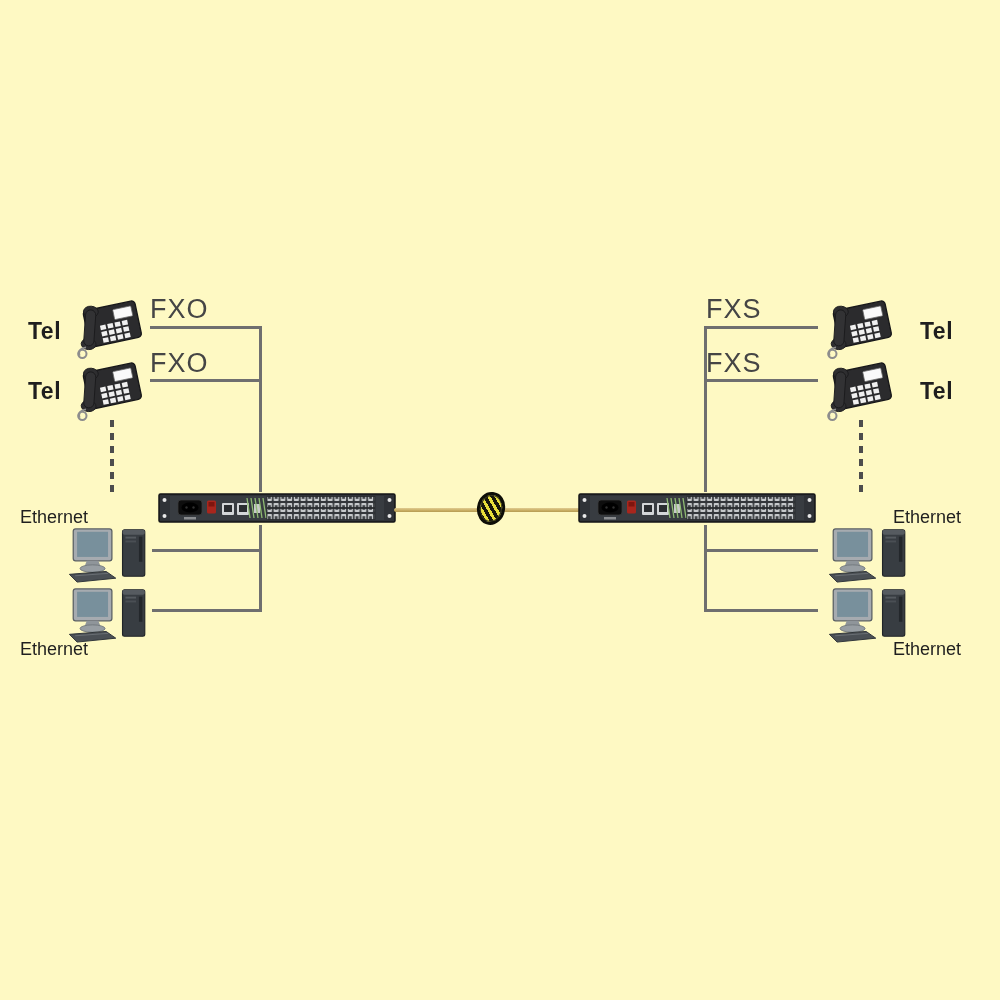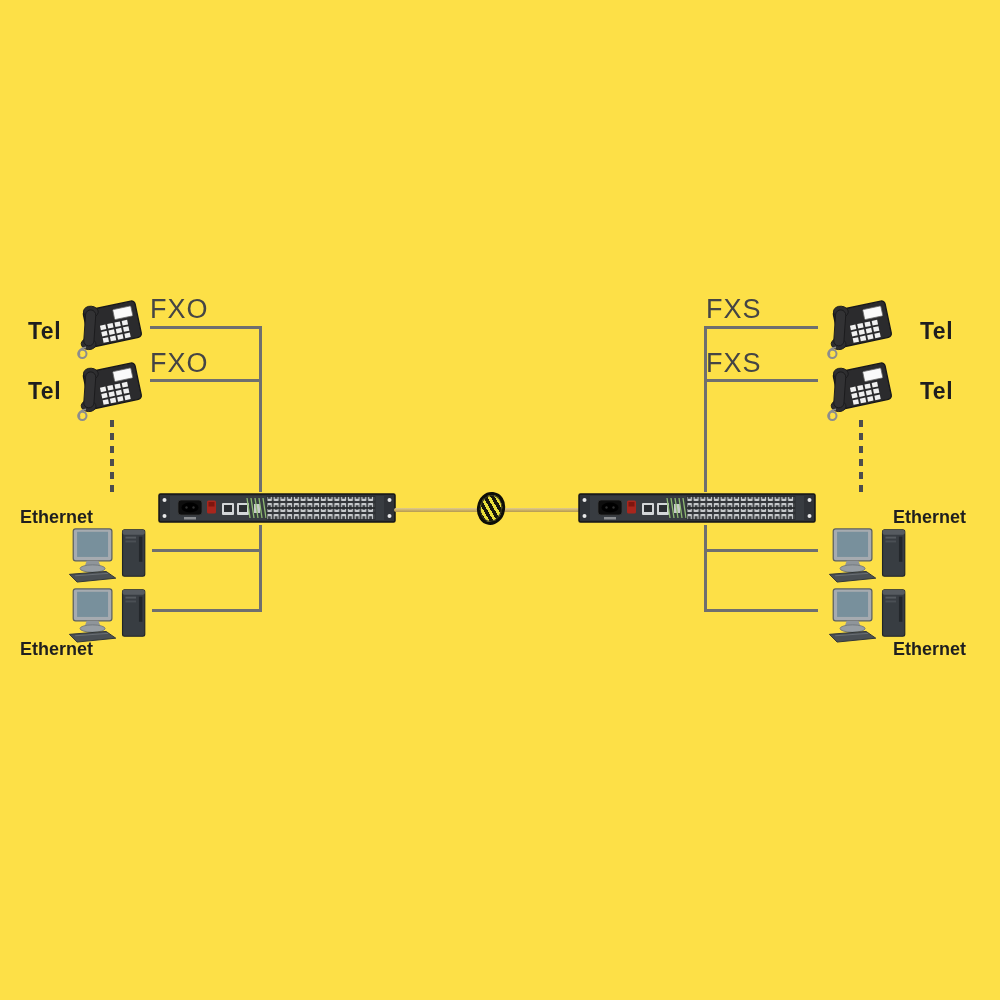--- a/index.html
+++ b/index.html
@@ -1,17 +1,17 @@
 <!DOCTYPE html>
 <html style="--line-color: #6f6f6f; --fiber-color: #c9ae63; --text-dark: #1f1f1f; --text-mid: #454545; --device-body: #2f3237; --port-face: #c6c9cb; --switch-red: #a8261d; --pcb-green: #8fbb72; --screen-blue: #78909c;"><head>
 <meta charset="utf-8">
 <style>
   html,body{margin:0;padding:0;background:#ffffff;}
   .canvas{
-    position:relative;width:1000px;height:1000px;background:#fde047;overflow:hidden;
+    position:relative;width:1000px;height:1000px;background:#fef9c3;overflow:hidden;
     font-family:"Liberation Sans", sans-serif;
   }
   
   .h-line{position:absolute;height:3px;background:var(--line-color,#6f6f6f);}
   .v-line{position:absolute;width:3px;background:var(--line-color,#6f6f6f);}
   .dash-line{
     position:absolute;width:4px;
     background:repeating-linear-gradient(to bottom,#4d4d4d 0 7px,transparent 7px 13px);
   }
   .fiber-line{position:absolute;height:4px;border-radius:2px;
@@ -19,21 +19,21 @@
   .fiber-coil{
     position:absolute;width:28px;height:33px;border-radius:50% 48% 52% 50%;
     border:3px solid #0d0d07;box-sizing:border-box;transform:rotate(8deg);
     background:repeating-linear-gradient(52deg,#e8df3a 0 3px,#17170c 3px 6.5px);
     box-shadow:0 0 0 1px #3a3a20 inset;
   }
   
   .lbl-tel{position:absolute;font-size:23px;font-weight:bold;color:var(--text-dark,#1f1f1f);letter-spacing:.5px;}
   .lbl-port{position:absolute;width:112px;font-size:27px;font-weight:400;
     color:var(--text-mid,#454545);letter-spacing:1px;}
-  .lbl-eth{position:absolute;font-size:18px;font-weight:bold;color:var(--text-dark,#2b2b2b);}
+  .lbl-eth{position:absolute;font-size:18px;font-weight:normal;color:var(--text-dark,#2b2b2b);}
   .icon-box{position:absolute;}
   .defs-store{position:absolute;width:0;height:0;overflow:hidden;}
 </style>
 </head>
 <body>
 
 <svg class="defs-store" aria-hidden="true">
   <defs>
     <pattern id="portPat" width="6.75" height="11" patternUnits="userSpaceOnUse">
       <rect width="6.75" height="11" fill="#33363a"></rect>

